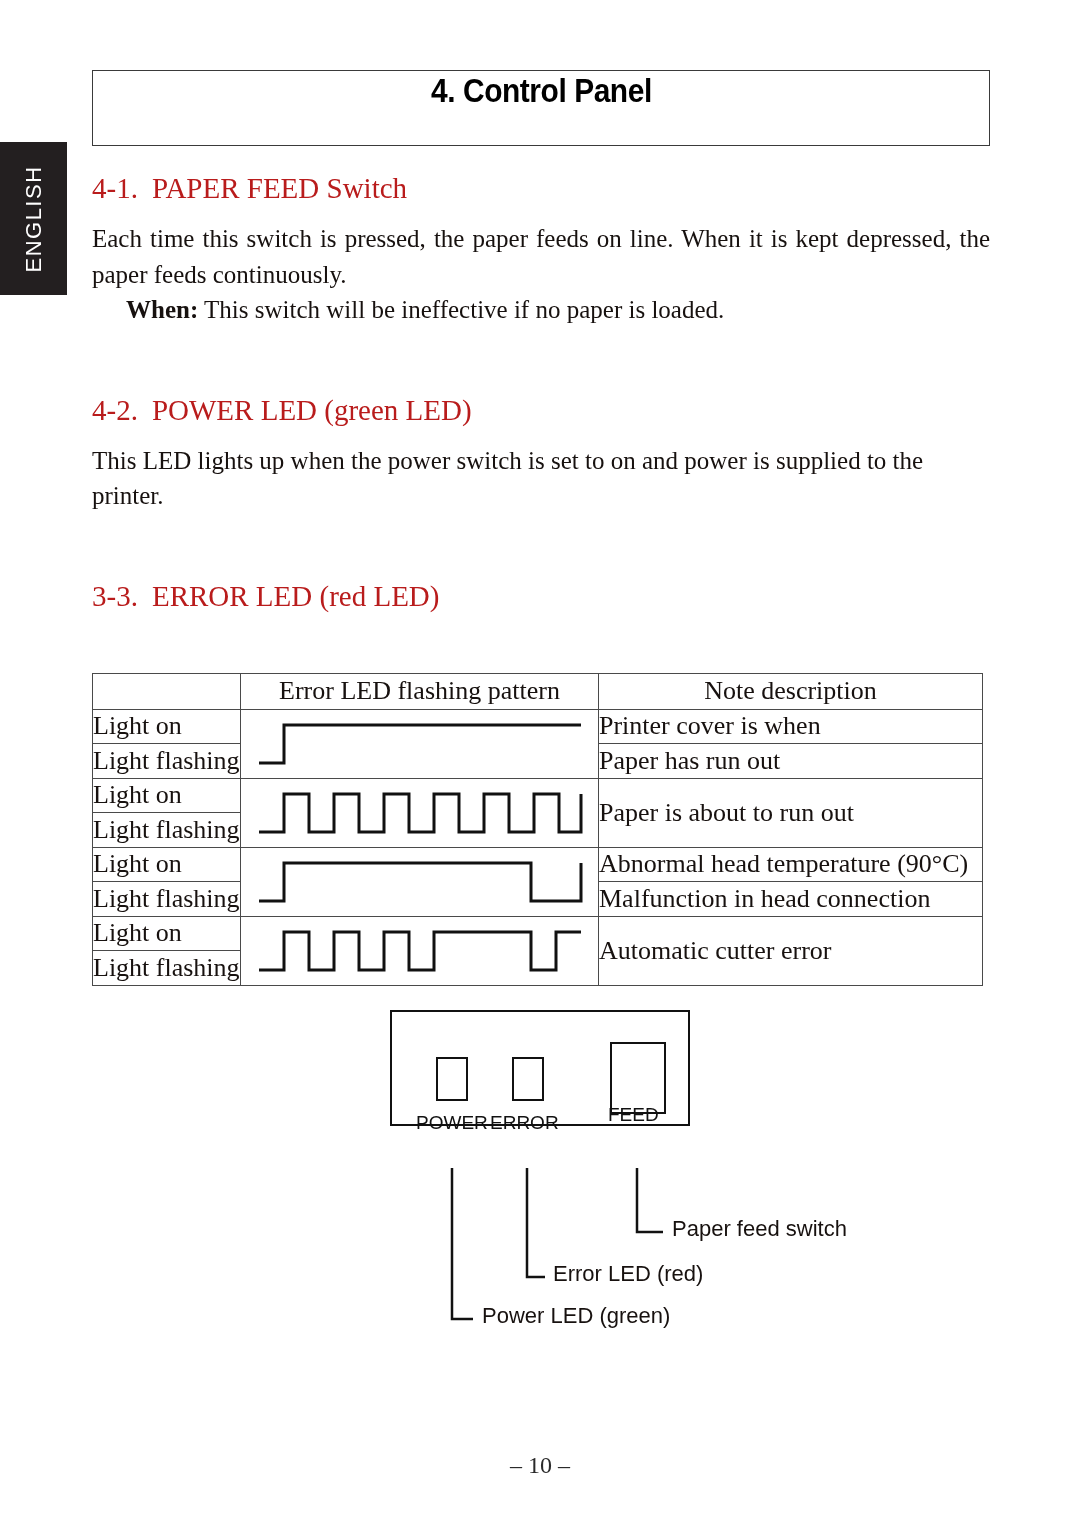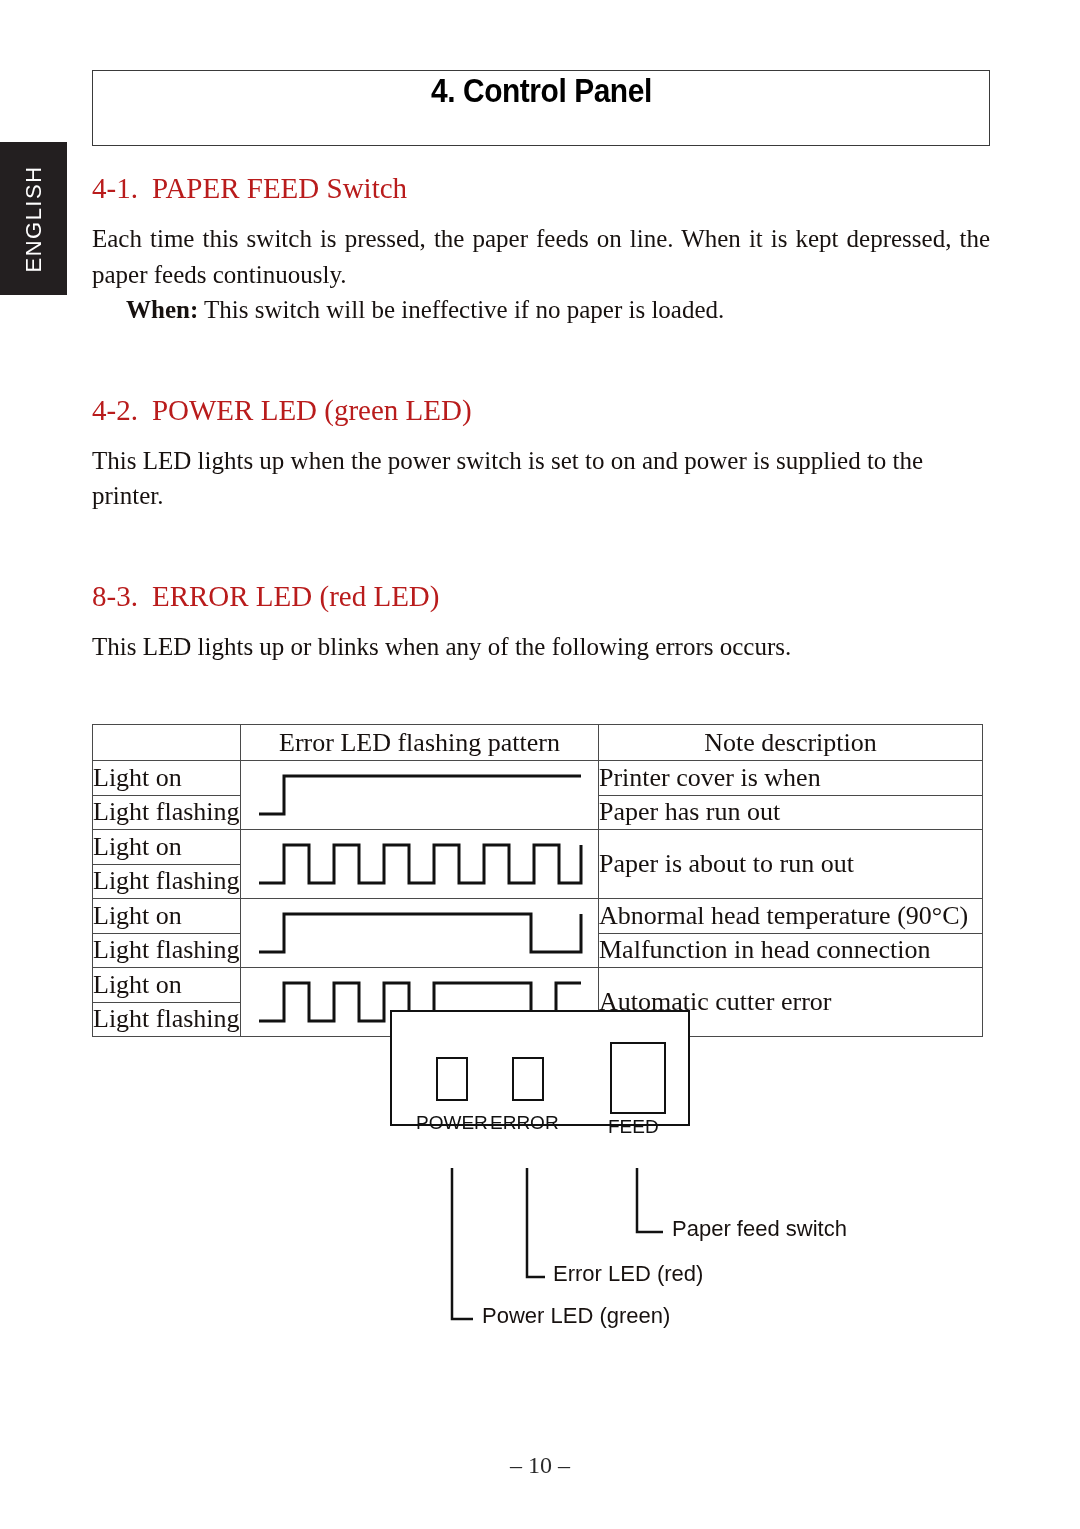--- a/index.html
+++ b/index.html
@@ -156,21 +156,21 @@
   .btn-feed  { left: 218px; top: 30px; width: 56px; height: 72px; border-width: 2.5px; }
   .panel-lbl {
     position: absolute;
     font-family: "Liberation Sans", "DejaVu Sans", sans-serif;
     font-size: 19px;
     color: #111;
     white-space: nowrap;
   }
   .lbl-power { left: 24px; top: 100px; }
   .lbl-error { left: 98px; top: 100px; text-align: right; }
-  .lbl-feed  { left: 216px; top: 104px; }
+  .lbl-feed  { left: 216px; top: 92px; }
 
   .callout-lbl {
     position: absolute;
     font-family: "Liberation Sans", "DejaVu Sans", sans-serif;
     font-size: 22px;
     color: #17110f;
     white-space: nowrap;
   }
   .co-feed  { left: 672px; top: 1216px; }
   .co-error { left: 553px; top: 1261px; }
@@ -218,23 +218,22 @@
   <div class="gap-a"></div>
 
   <h2 class="sec">
     <span class="num">4-2.</span><span>POWER LED (green LED)</span>
   </h2>
   <p class="body nojust">This LED lights up when the power switch is set to on and power is supplied to the printer.</p>
 
   <div class="gap-b"></div>
 
   <h2 class="sec">
-    <span class="num">8-3.</span><span>ERROR LED (red LED)</span>
+    <span class="num">3-3.</span><span>ERROR LED (red LED)</span>
   </h2>
-  <p class="body nojust">This LED lights up or blinks when any of the following errors occurs.</p>
 
   <table class="errtbl">
     <colgroup>
       <col class="hdr-blank">
         <col class="hdr-pat">
         <col class="hdr-desc">
     </colgroup>
     <tbody>
         <tr>
       <th class="head"></th>

